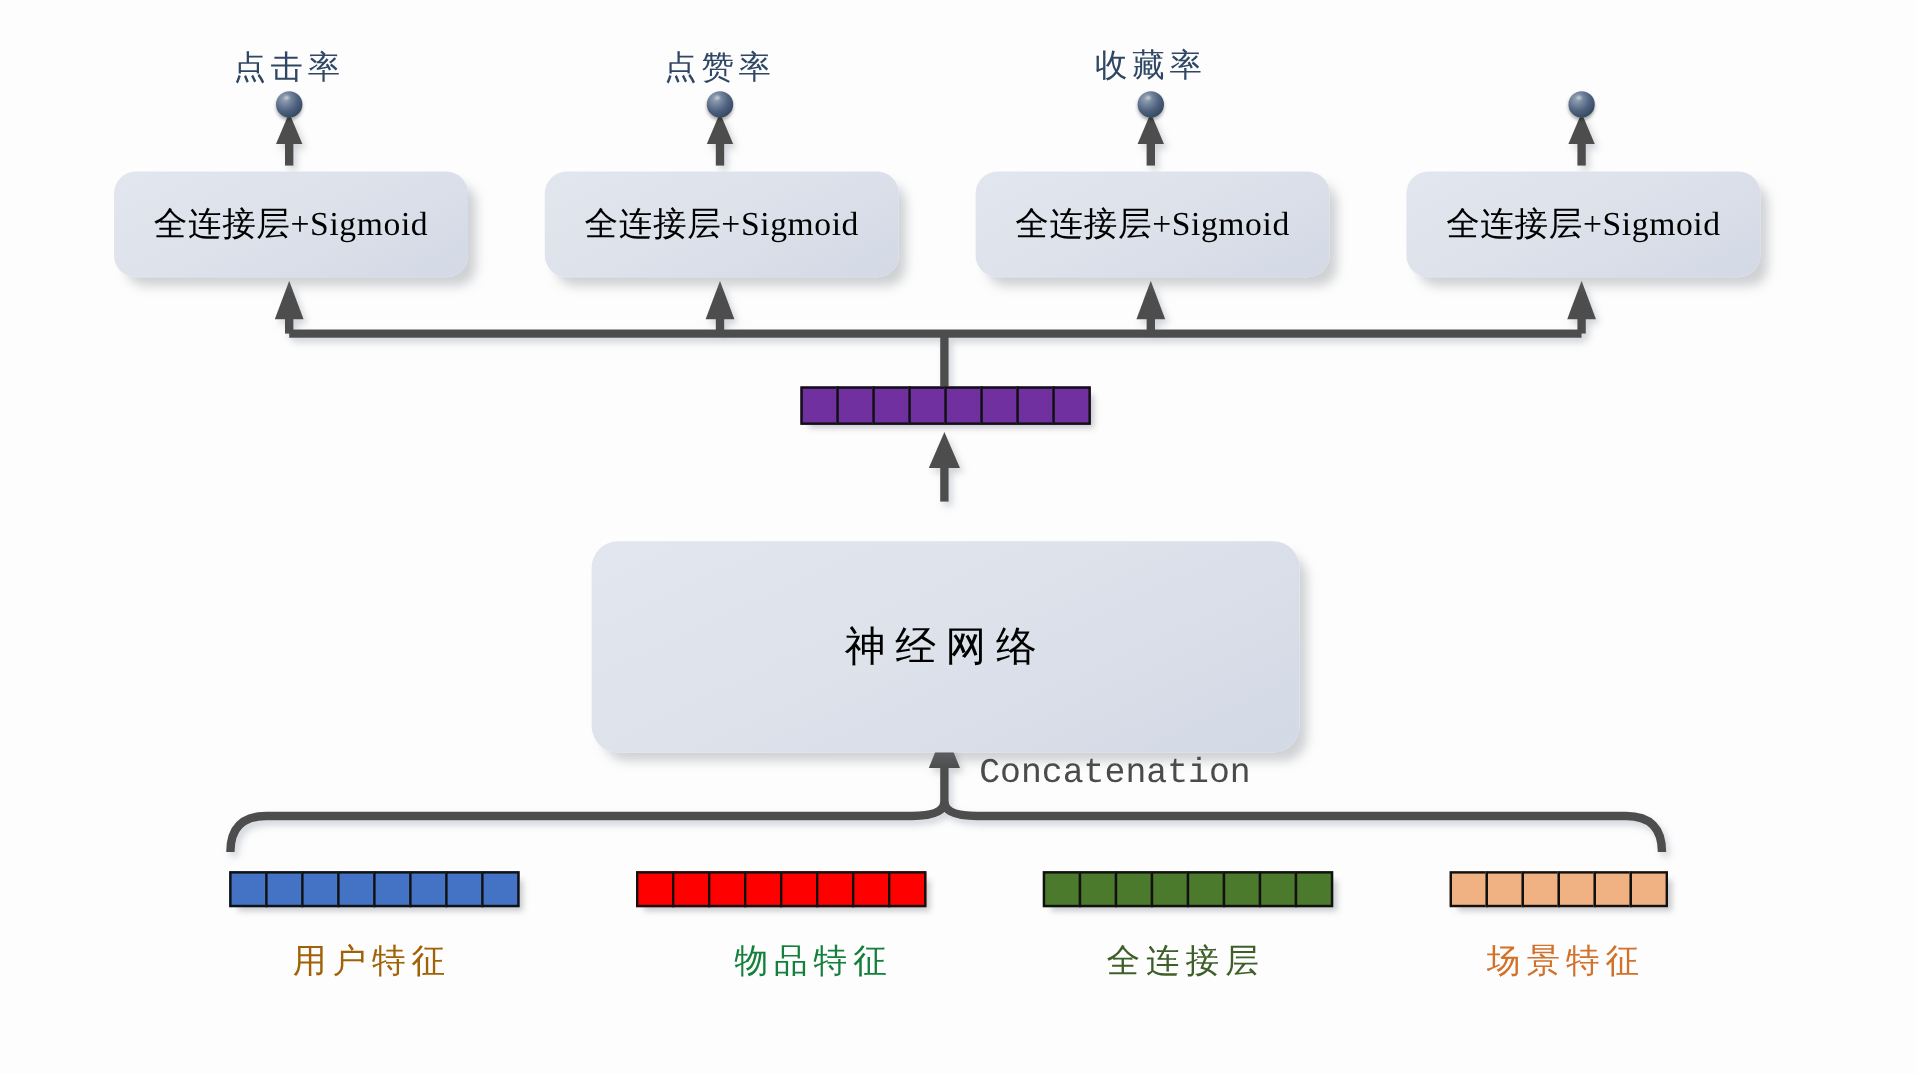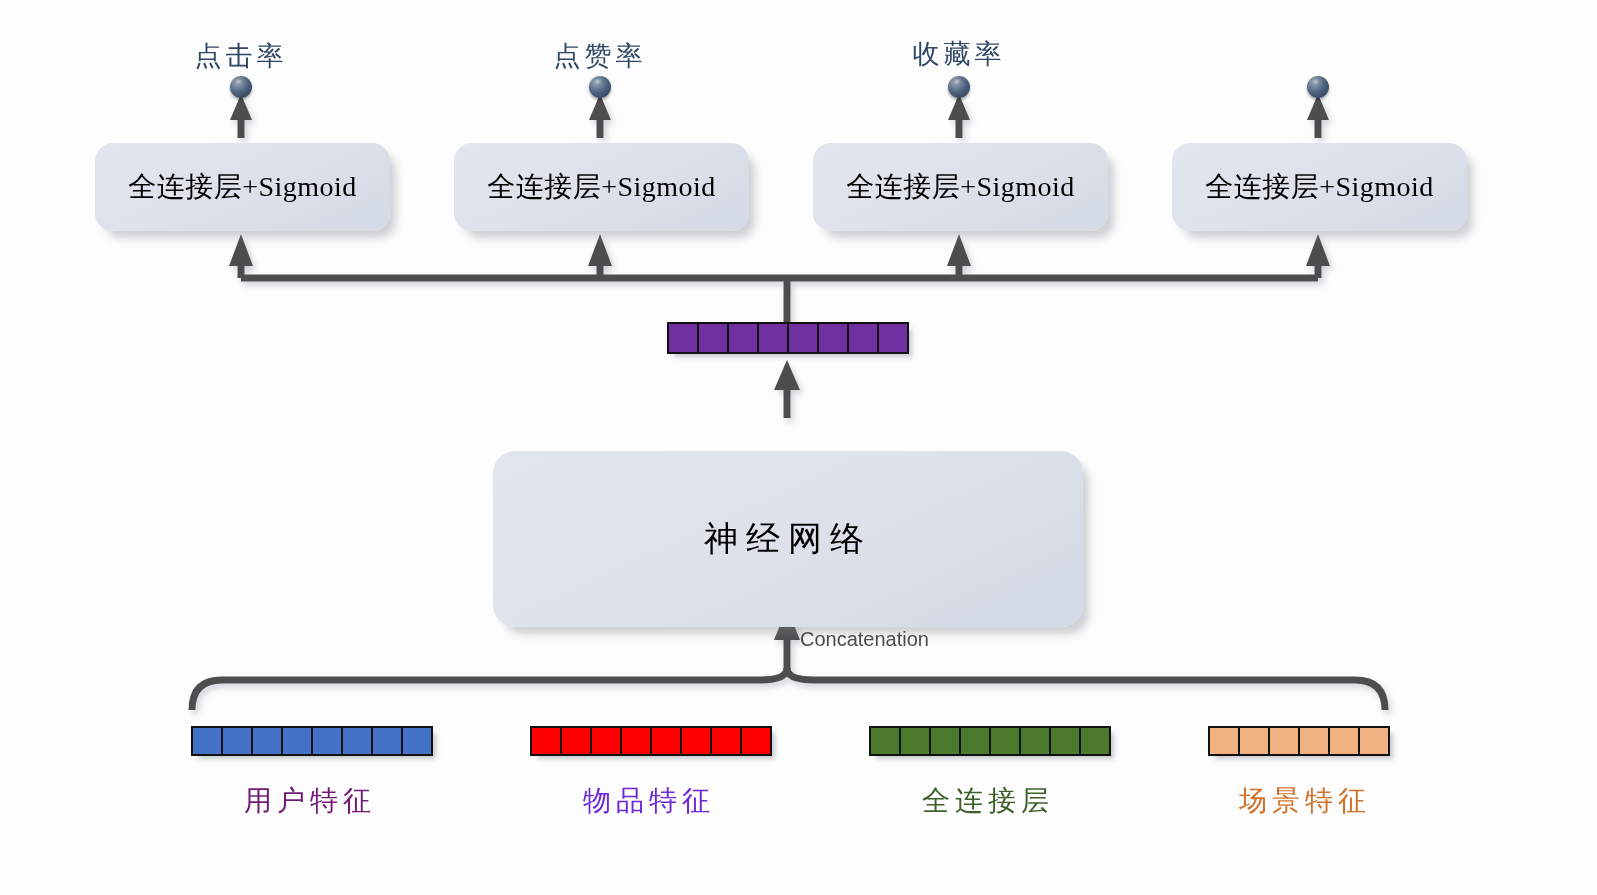--- a/index.html
+++ b/index.html
@@ -71,23 +71,24 @@
   .feat-label{
     position:absolute;
     font-family:"Liberation Serif", serif;
     font-size:28px;letter-spacing:5px;white-space:nowrap;
     text-align:center;font-weight:400;
   }
 
   
   .concat{
     position:absolute;
-    font-family:Liberation Sans, sans-serif;
-    font-size:20px;color:#4b4b4b;white-space:nowrap;
+    font-family:Liberation Mono, monospace;
+    font-size:29px;color:#4b4b4b;white-space:nowrap;
     letter-spacing:0px;
+    margin-left:16px;
   }
 </style>
 </head>
 <body>
 
 <div id="canvas">
 
   <svg class="abs" width="1597" height="895" style="left:0;top:0;">
     <defs>
       <filter id="softshadow" x="-30%" y="-30%" width="170%" height="170%">
@@ -203,18 +204,18 @@
     </div>
   <div class="vec" id="vec-scene" style="left: 1208px; top: 726px; height: 30px; width: 182px;">
       <div class="cell" style="width: 32px; height: 30px; background: rgb(240, 177, 131);"></div>
       <div class="cell" style="width: 32px; height: 30px; background: rgb(240, 177, 131);"></div>
       <div class="cell" style="width: 32px; height: 30px; background: rgb(240, 177, 131);"></div>
       <div class="cell" style="width: 32px; height: 30px; background: rgb(240, 177, 131);"></div>
       <div class="cell" style="width: 32px; height: 30px; background: rgb(240, 177, 131);"></div>
       <div class="cell" style="width: 32px; height: 30px; background: rgb(240, 177, 131);"></div>
     </div>
 
-  <div class="feat-label" style="left:210px;top:782px;width:200px;color:#701a75;">用户特征</div>
-  <div class="feat-label" style="left:549px;top:782px;width:200px;color:#6d28d9;">物品特征</div>
+  <div class="feat-label" style="left:210px;top:782px;width:200px;color:#a16207;">用户特征</div>
+  <div class="feat-label" style="left:578px;top:782px;width:200px;color:#15803d;">物品特征</div>
   <div class="feat-label" style="left:888px;top:782px;width:200px;color:#3e5f29;">全连接层</div>
   <div class="feat-label" style="left:1205px;top:782px;width:200px;color:#d1712a;font-family:Liberation Serif, serif;">场景特征</div>
 
 </div>
 
 </body></html>

